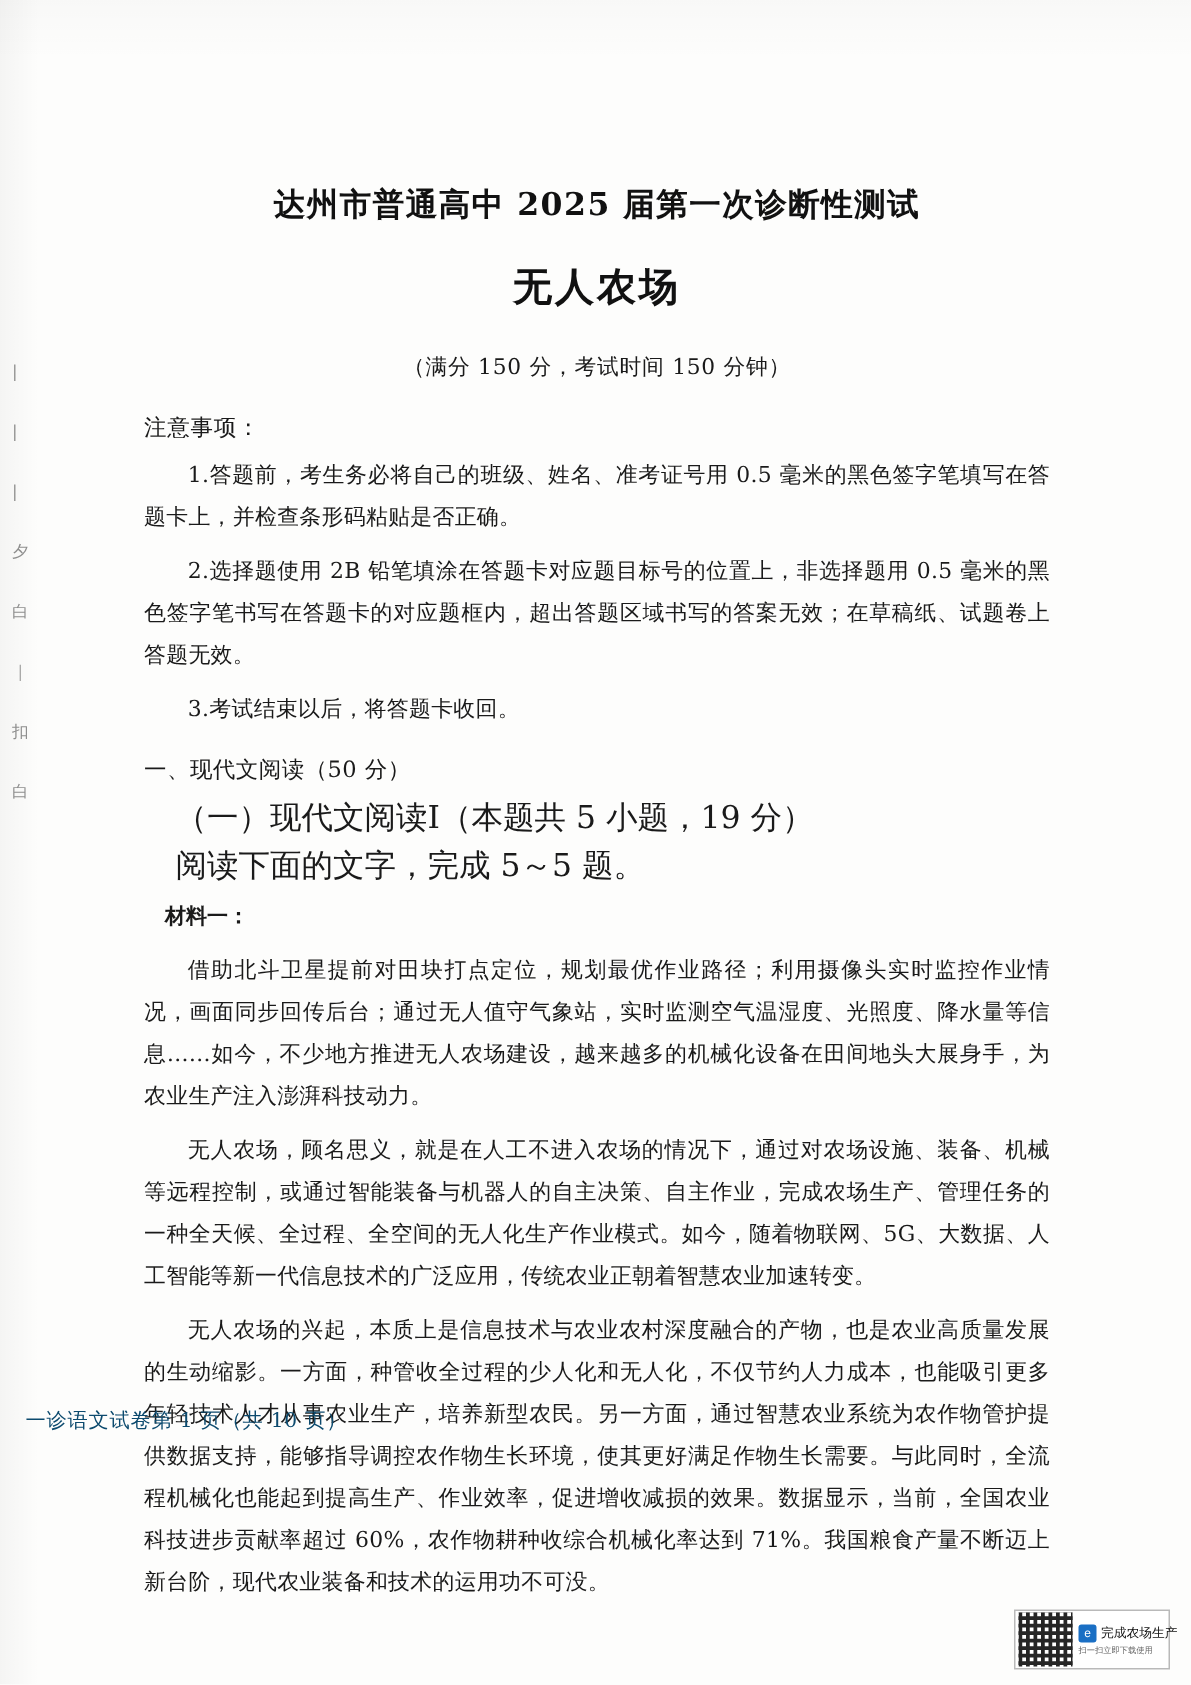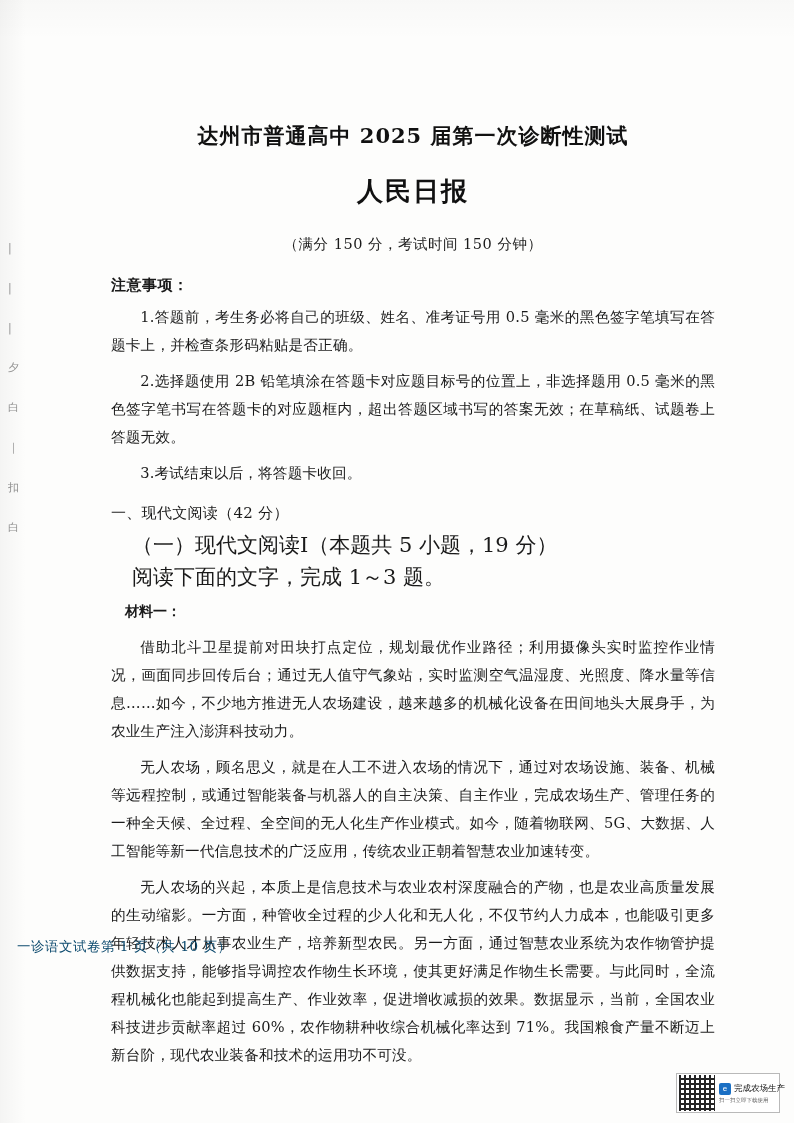--- a/index.html
+++ b/index.html
@@ -28,21 +28,20 @@
       linear-gradient(90deg, rgba(0,0,0,0.035) 0px, rgba(0,0,0,0.0) 26px),
       linear-gradient(180deg, rgba(0,0,0,0.02) 0px, rgba(0,0,0,0.0) 40px),
       #fdfdfc;
     pointer-events: none;
   }
   .content {
     position: absolute;
     left: 96px;
     top: 0;
     width: 604px;
-    margin-left: 15px;
   }
   .doc-title {
     text-align: center;
     font-size: 21px;
     font-weight: bold;
     letter-spacing: 1px;
     margin-top: 122px;
     color: #111;
   }
   .doc-subtitle {
@@ -54,21 +53,21 @@
     color: #111;
   }
   .doc-score-line {
     text-align: center;
     font-size: 14.5px;
     margin-top: 26px;
     letter-spacing: 0.5px;
   }
   .section-label {
     font-size: 15px;
-    font-weight: bold;
+    font-weight: normal;
     margin-top: 22px;
     letter-spacing: 0.5px;
   }
   p.para {
     font-size: 14.6px;
     line-height: 28px;
     margin: 8px 0 0 0;
     text-align: justify;
     text-justify: inter-ideograph;
     text-indent: 2em;
@@ -198,31 +197,31 @@
     <span>|</span>
     <span>夕</span>
     <span>白</span>
     <span>｜</span>
     <span>扣</span>
     <span>白</span>
   </div>
 
   <div class="content">
     <div class="doc-title">达州市普通高中 2025 届第一次诊断性测试</div>
-    <div class="doc-subtitle">人民日报</div>
+    <div class="doc-subtitle">无人农场</div>
     <div class="doc-score-line">（满分 150 分，考试时间 150 分钟）</div>
 
     <div class="section-label">注意事项：</div>
     <p class="para">1.答题前，考生务必将自己的班级、姓名、准考证号用 0.5 毫米的黑色签字笔填写在答题卡上，并检查条形码粘贴是否正确。</p>
     <p class="para">2.选择题使用 2B 铅笔填涂在答题卡对应题目标号的位置上，非选择题用 0.5 毫米的黑色签字笔书写在答题卡的对应题框内，超出答题区域书写的答案无效；在草稿纸、试题卷上答题无效。</p>
     <p class="para">3.考试结束以后，将答题卡收回。</p>
 
-    <div class="heading-line">一、现代文阅读（42 分）</div>
+    <div class="heading-line">一、现代文阅读（50 分）</div>
     <div class="sub-heading">（一）现代文阅读Ⅰ（本题共 5 小题，19 分）</div>
-    <div class="sub-heading">阅读下面的文字，完成 1～3 题。</div>
+    <div class="sub-heading">阅读下面的文字，完成 5～5 题。</div>
     <div class="material-label">材料一：</div>
 
     <p class="para">借助北斗卫星提前对田块打点定位，规划最优作业路径；利用摄像头实时监控作业情况，画面同步回传后台；通过无人值守气象站，实时监测空气温湿度、光照度、降水量等信息……如今，不少地方推进无人农场建设，越来越多的机械化设备在田间地头大展身手，为农业生产注入澎湃科技动力。</p>
     <p class="para">无人农场，顾名思义，就是在人工不进入农场的情况下，通过对农场设施、装备、机械等远程控制，或通过智能装备与机器人的自主决策、自主作业，完成农场生产、管理任务的一种全天候、全过程、全空间的无人化生产作业模式。如今，随着物联网、5G、大数据、人工智能等新一代信息技术的广泛应用，传统农业正朝着智慧农业加速转变。</p>
     <p class="para">无人农场的兴起，本质上是信息技术与农业农村深度融合的产物，也是农业高质量发展的生动缩影。一方面，种管收全过程的少人化和无人化，不仅节约人力成本，也能吸引更多年轻技术人才从事农业生产，培养新型农民。另一方面，通过智慧农业系统为农作物管护提供数据支持，能够指导调控农作物生长环境，使其更好满足作物生长需要。与此同时，全流程机械化也能起到提高生产、作业效率，促进增收减损的效果。数据显示，当前，全国农业科技进步贡献率超过 60%，农作物耕种收综合机械化率达到 71%。我国粮食产量不断迈上新台阶，现代农业装备和技术的运用功不可没。</p>
 
   </div>
 
   <div class="footer">一诊语文试卷第 1 页（共 10 页）</div>
 

